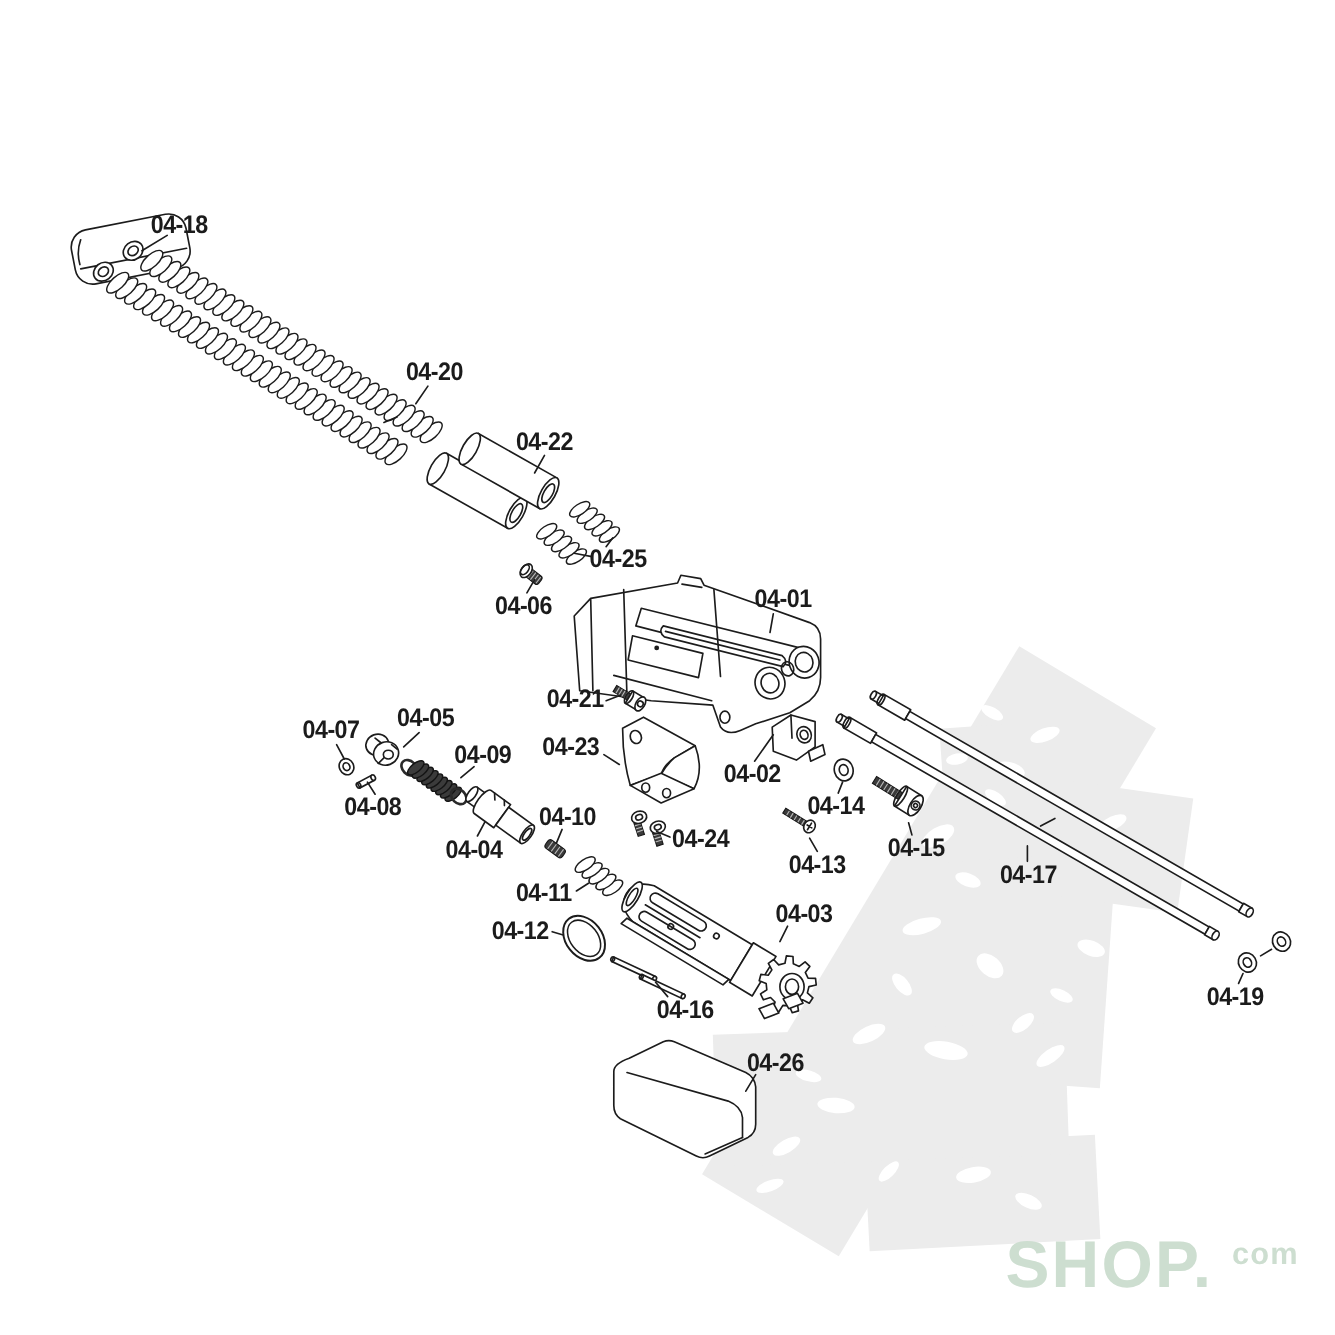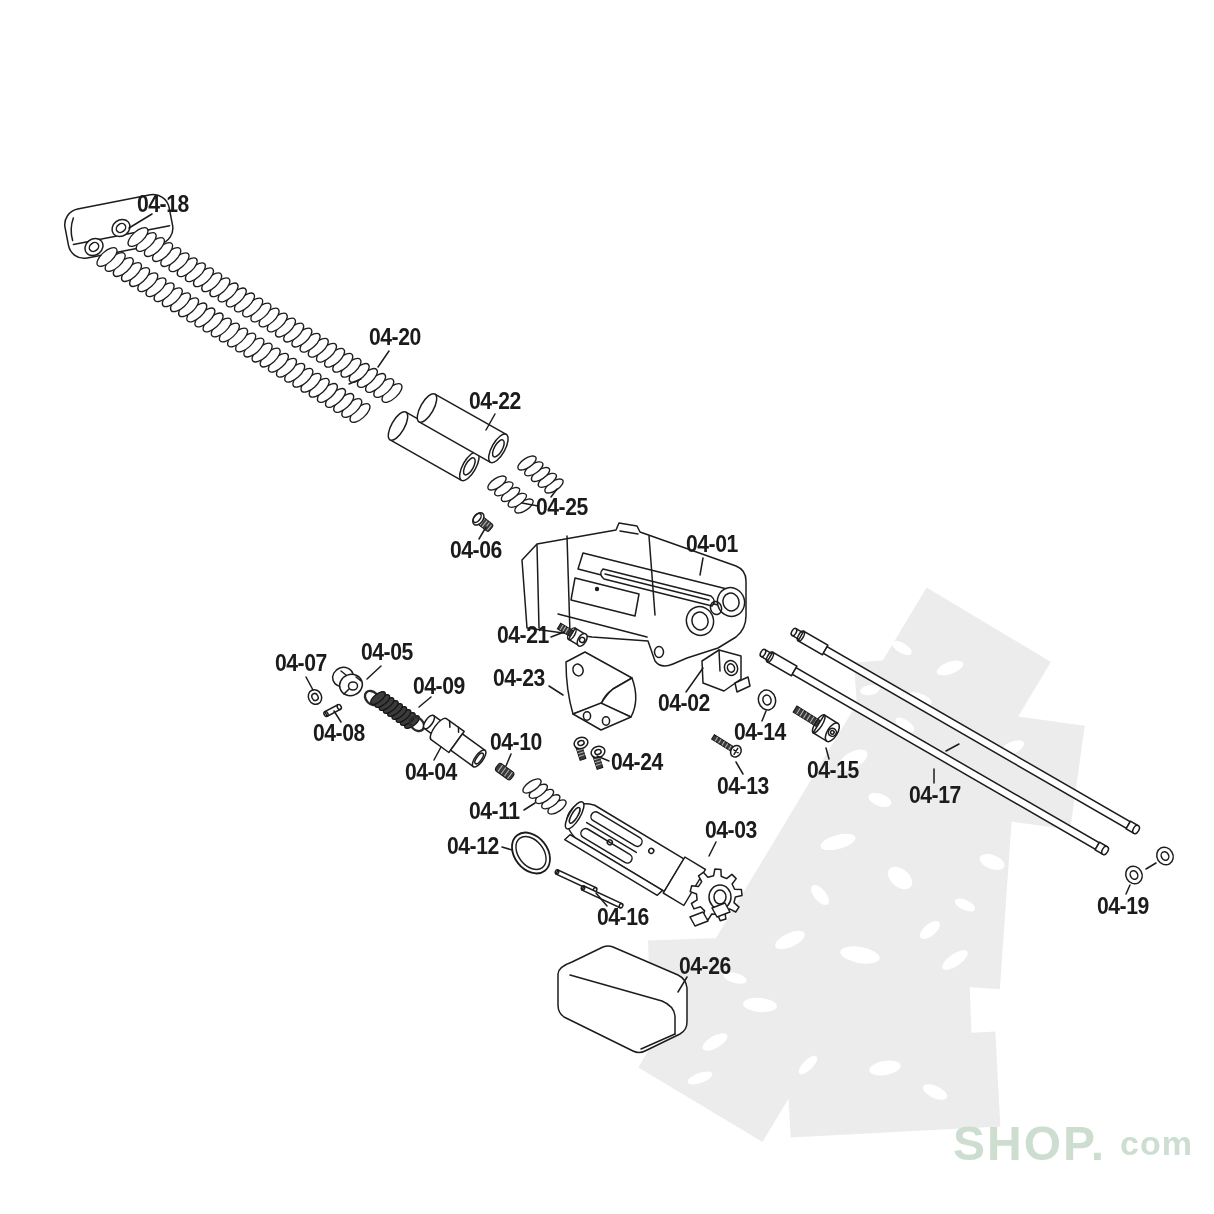--- a/index.html
+++ b/index.html
@@ -8,23 +8,23 @@
   #diagram-svg{position:absolute;left:0;top:0;}
   .ln{fill:none;stroke:#1c1c1c;stroke-width:1.5;stroke-linecap:round;stroke-linejoin:round;}
   .fw{fill:#ffffff;stroke:#1c1c1c;stroke-width:1.5;stroke-linejoin:round;}
   .dk{fill:#3b3b3b;stroke:#161616;stroke-width:1;}
   .th{fill:none;stroke:#b9b9b9;stroke-width:1;}
   .wm{fill:#ececec;stroke:none;}
   .plabel{position:absolute;font-weight:bold;font-size:23px;line-height:1;color:#1b1b1b;
           letter-spacing:-0.5px;white-space:nowrap;transform:scaleX(0.92);transform-origin:0 0;}
   .logo1{position:absolute;left:816px;top:1074px;font-weight:bold;font-size:56px;line-height:1;
          letter-spacing:4px;color:#cdded0;}
-  .logo2{position:absolute;left:953px;top:1120px;font-weight:bold;font-size:48px;line-height:1;
+  .logo2{position:absolute;left:914px;top:1120px;font-weight:bold;font-size:60px;line-height:1;
          letter-spacing:2px;color:#cdded0;}
-  .logo3{position:absolute;left:1120px;top:1126px;font-weight:bold;font-size:34px;line-height:1;
+  .logo3{position:absolute;left:1120px;top:1126px;font-weight:bold;font-size:28px;line-height:1;
          letter-spacing:1px;color:#cdded0;}
   .copyright{position:absolute;right:6px;top:1182px;font-size:17.5px;color:#d4e2d6;}
 </style>
 </head>
 <body>
 
 <div id="stage">
 
 <svg id="diagram-svg" width="1214" height="1214" viewBox="0 0 1214 1214">
 

